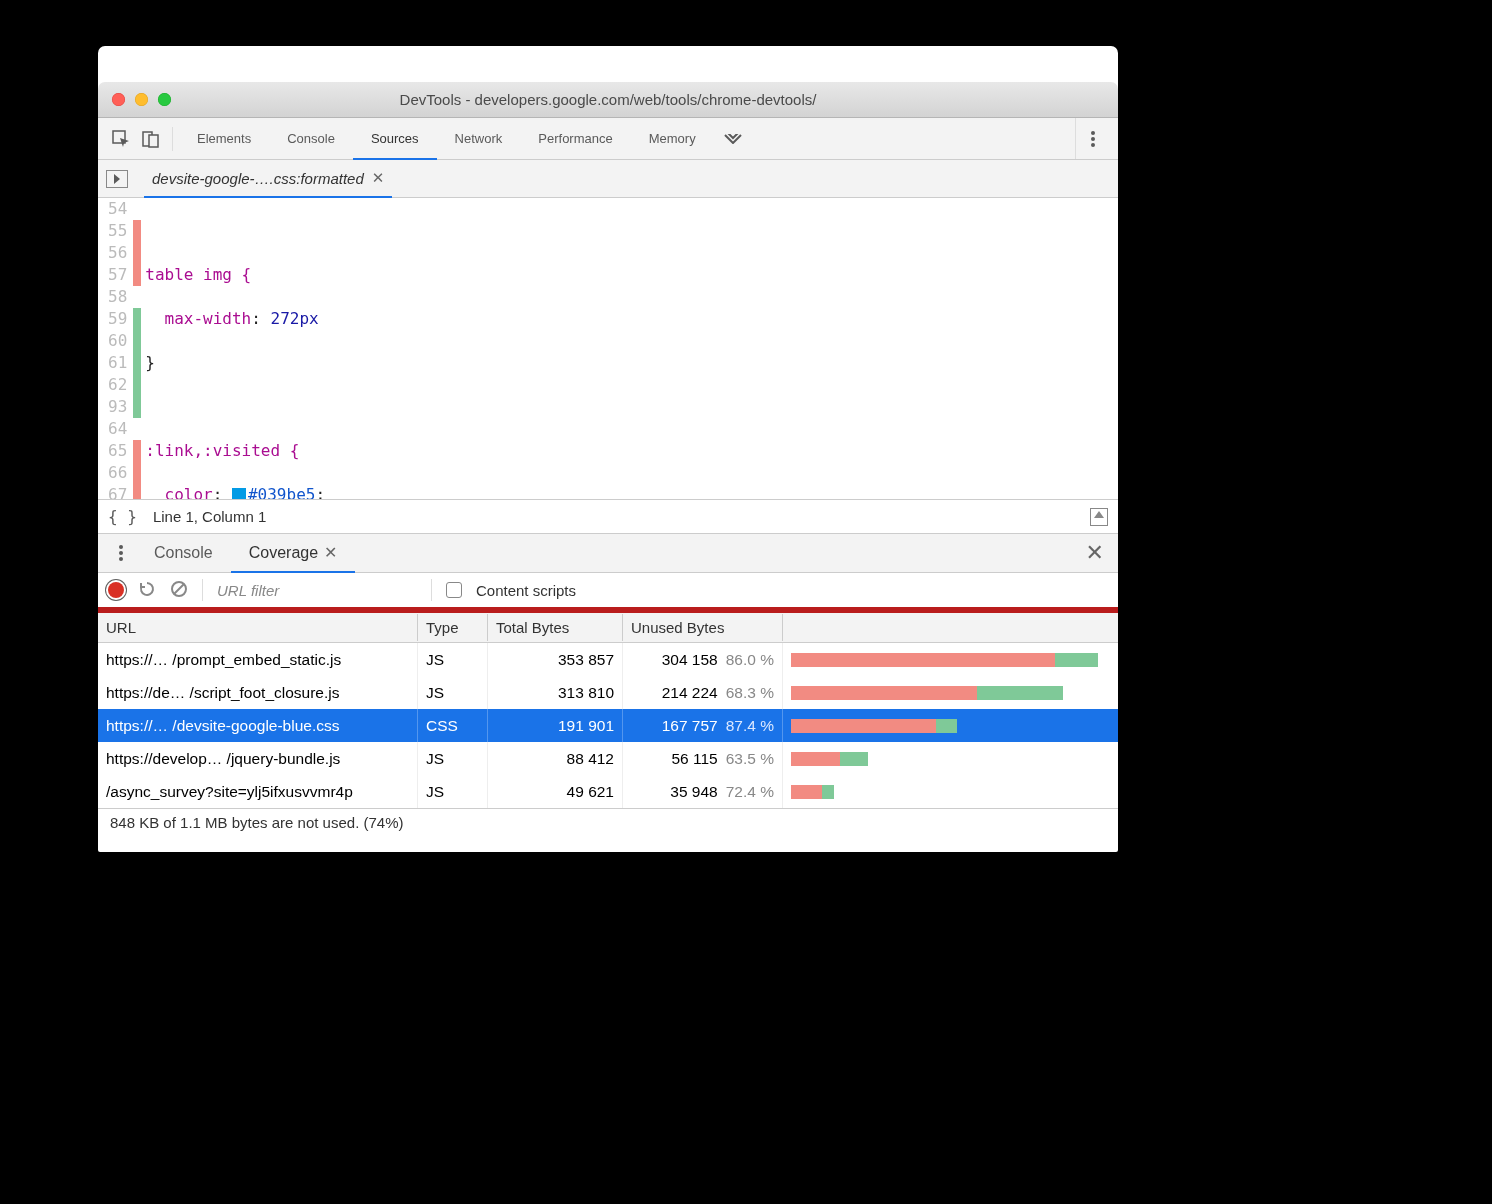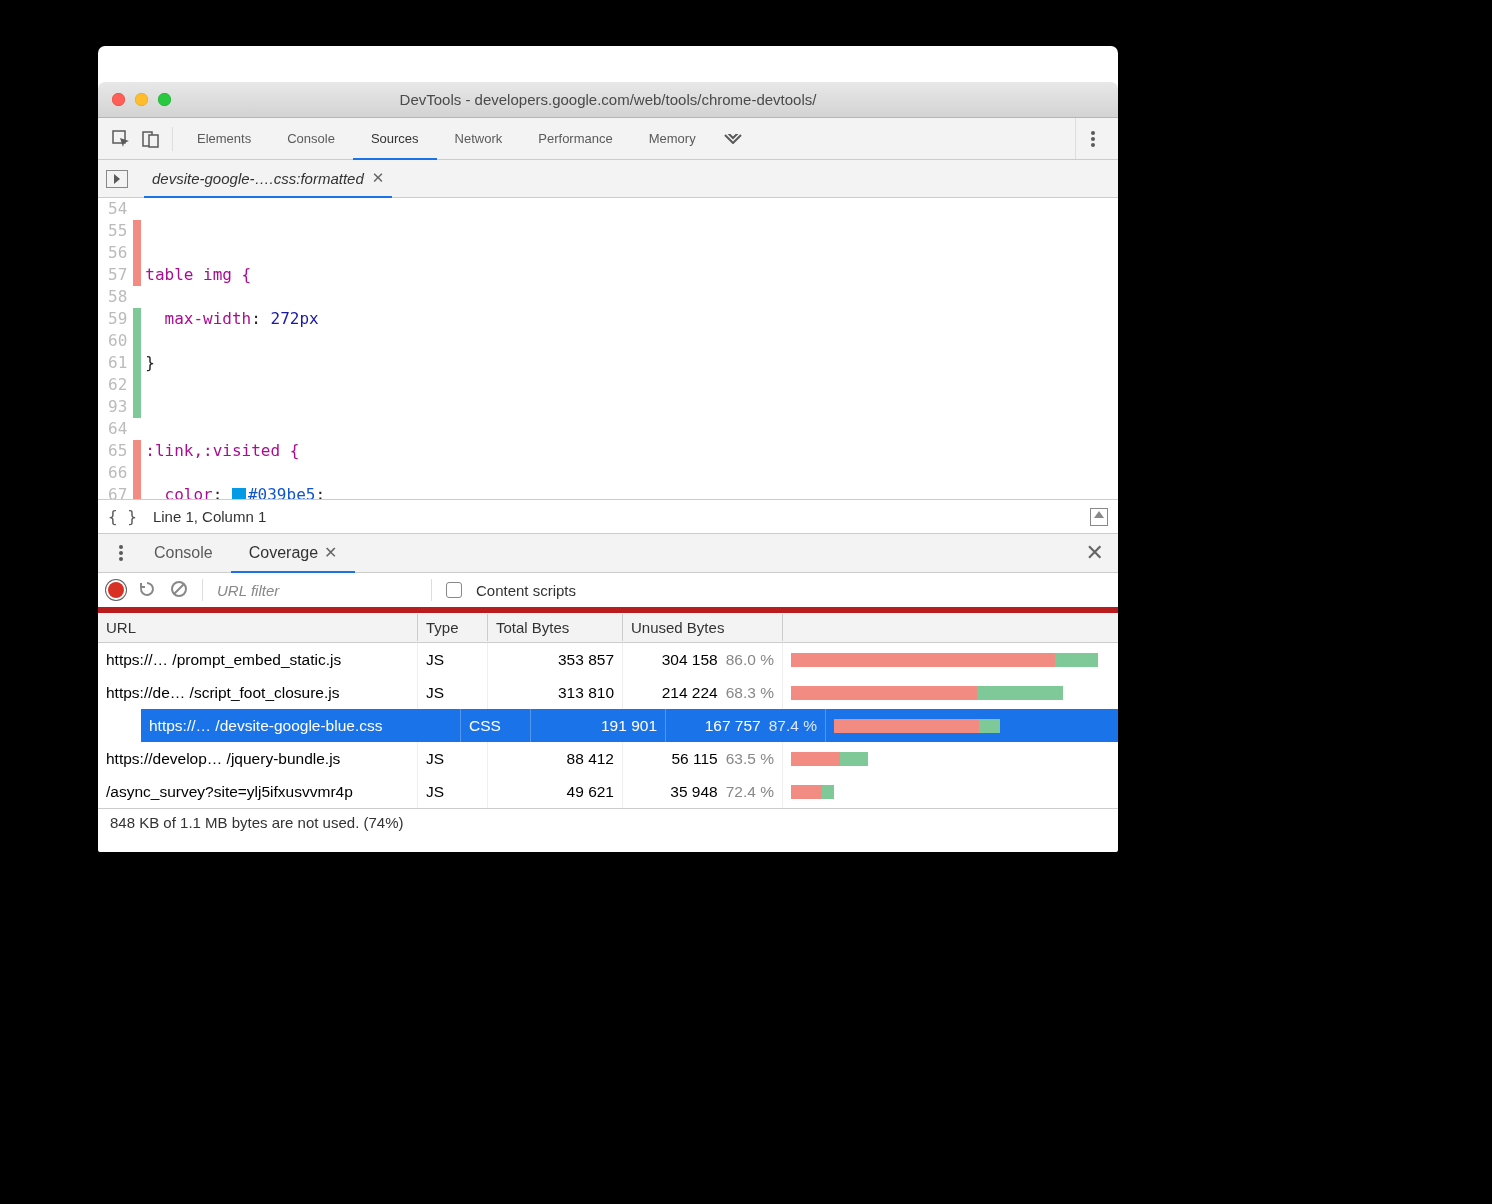--- a/index.html
+++ b/index.html
@@ -151,21 +151,21 @@
 .cov-header > div:last-child{border-right:none;}
 .col-url{width:320px;} .col-type{width:70px;} .col-total{width:135px;} .col-unused{width:160px;} .col-bar{flex:1;}
 
 .cov-rows{font-size:15.5px;}
 .cov-row{display:flex;height:33px;align-items:center;}
 .cov-row > div{padding:0 8px;border-right:1px solid #eee;height:100%;display:flex;align-items:center;}
 .cov-row > div:last-child{border-right:none;}
 .cov-row .col-total{justify-content:flex-end;font-variant-numeric:tabular-nums;}
 .cov-row .col-unused{justify-content:flex-end;font-variant-numeric:tabular-nums;}
 .cov-row .pct{color:#888;margin-left:8px;}
-.cov-row.sel{background:#1a73e8;color:#fff;margin-left:43px;}
+.cov-row.sel{background:#1a73e8;color:#fff;}
 .cov-row.sel .pct{color:#dbe8ff;}
 .cov-row.sel > div{border-right-color:rgba(255,255,255,.25);}
 
 .bar{height:14px;display:flex;}
 .bar .u{background:#f28b82;} .bar .us{background:#7fc998;}
 
 .cov-footer{
   height:44px;
   border-top:1px solid #ccc;
   display:flex;

